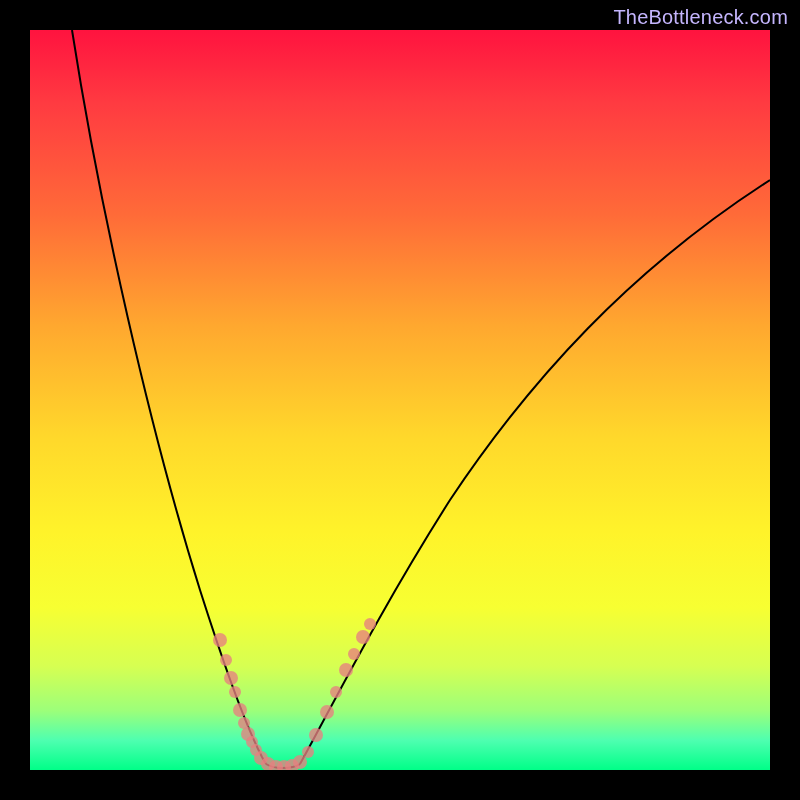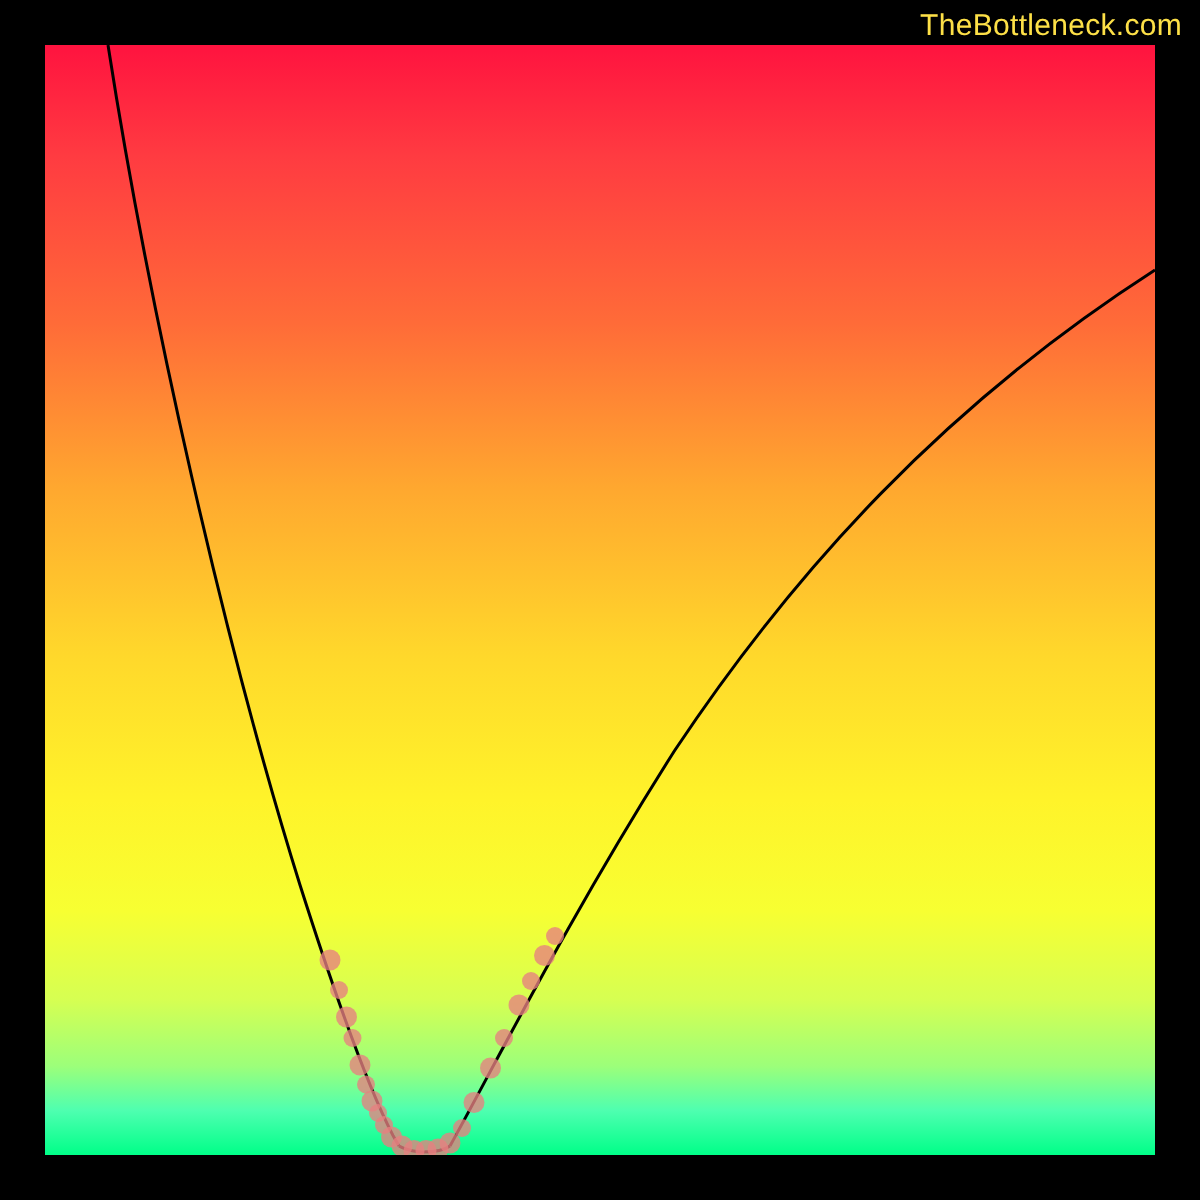--- a/index.html
+++ b/index.html
@@ -33,21 +33,21 @@
       #f7ff32 78%,
       #d6ff52 86%,
       #9cff7a 92%,
       #4effb0 96%,
       #00ff88 100%);
   }
   .watermark {
     position: absolute;
     top: 6px;
     right: 12px;
-    color: #fde047;
+    color: #c4b5fd;
     font-size: 20px;
     letter-spacing: 0.2px;
     font-weight: 500;
   }
   svg.curves {
     position: absolute;
     left: 0;
     top: 0;
     width: 740px;
     height: 740px;

